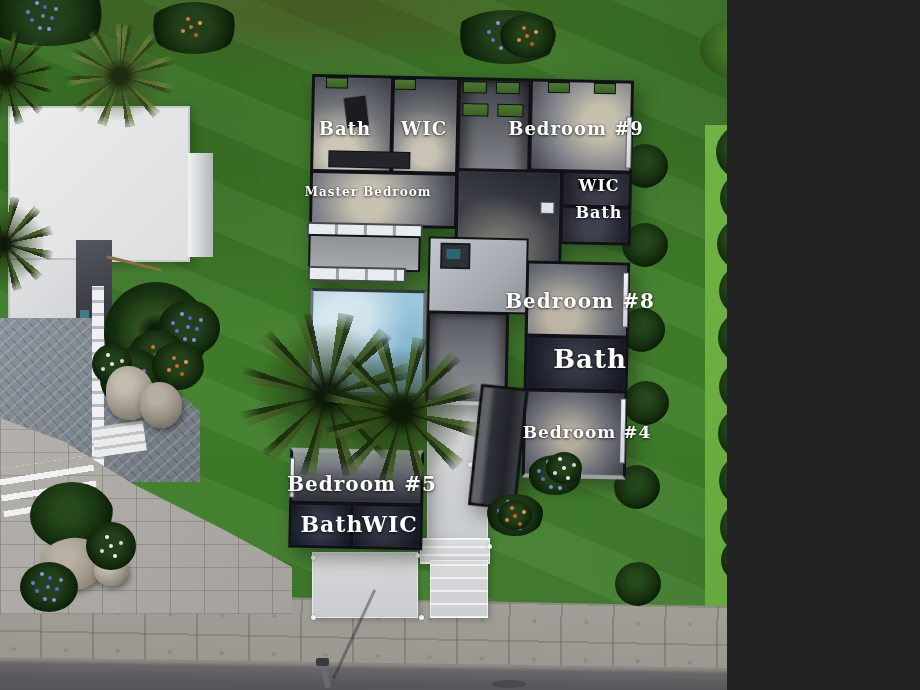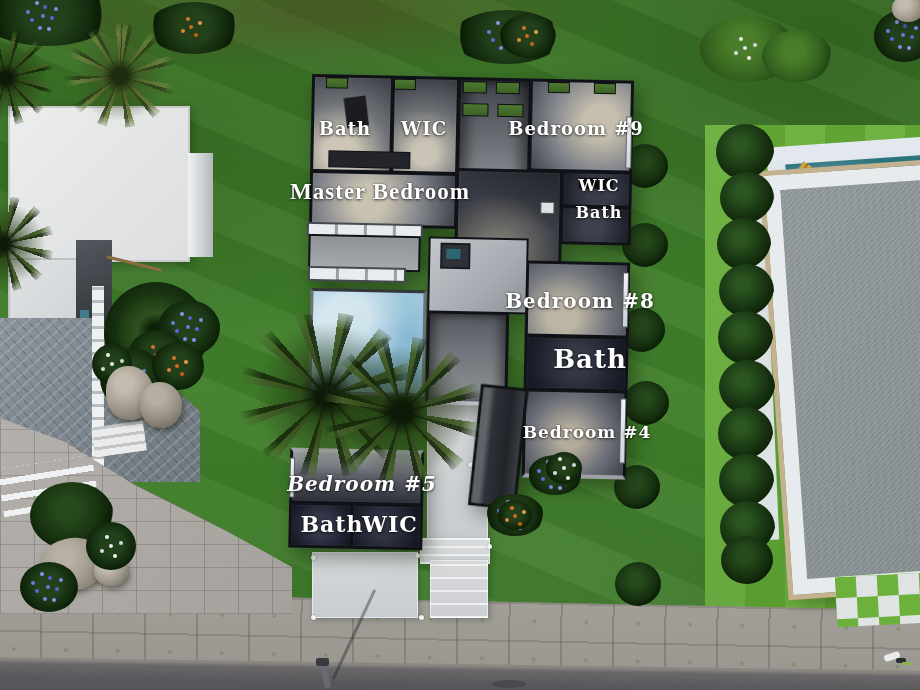--- a/index.html
+++ b/index.html
@@ -1,16 +1,16 @@
 <!DOCTYPE html>
 <html><head>
 <meta charset="utf-8">
 <style>
   html,body{margin:0;padding:0;background:#222;}
-  .scene{position:relative;width:920px;height:690px;overflow:hidden;
+  .scene{position:relative;width:727px;height:690px;overflow:hidden;
          font-family:"DejaVu Serif","Liberation Serif",serif;
          background:#737373;}
   .abs{position:absolute;}
   
   .grass-main{left:0;top:0;width:920px;height:690px;
     background:
       radial-gradient(ellipse 420px 90px at 330px 12px, rgba(86,62,34,.45), transparent 70%),
       radial-gradient(ellipse 140px 50px at 70px 20px, rgba(80,60,35,.30), transparent 70%),
       radial-gradient(ellipse 500px 260px at 130px 170px, rgba(0,0,0,.10), transparent 75%),
       radial-gradient(ellipse 420px 300px at 820px 60px, rgba(0,0,0,.14), transparent 75%),
@@ -316,22 +316,22 @@
   <div class="abs" style="left:332px;top:580px;width:3px;height:98px;background:rgba(32,34,38,.4);transform:rotate(25deg);transform-origin:bottom left;"></div>
   <div class="abs" style="left:322px;top:662px;width:6px;height:26px;background:#6a6a70;transform:rotate(-14deg);"></div>
   <div class="abs" style="left:316px;top:658px;width:13px;height:8px;background:#393940;border-radius:2px;"></div>
   <div class="abs" style="left:884px;top:653px;width:16px;height:7px;background:#e9eaec;border-radius:3px;transform:rotate(-18deg);"></div>
   <div class="abs" style="left:896px;top:658px;width:10px;height:5px;background:#2c2e33;border-radius:2px;"></div>
   <div class="abs" style="left:902px;top:662px;width:9px;height:3px;background:#86b93e;border-radius:1px;"></div>
 
   <div class="lbl" style="left:345px;top:128px;font-size:18px;">Bath</div>
   <div class="lbl" style="left:424px;top:128px;font-size:18px;">WIC</div>
   <div class="lbl" style="left:576px;top:128px;font-size:18px;">Bedroom #9</div>
-  <div class="lbl" style="left:380px;top:192px;font-size:23px;font-family:Liberation Serif, serif;">Master Bedroom</div>
+  <div class="lbl" style="left:368px;top:192px;font-size:12px;">Master Bedroom</div>
   <div class="lbl" style="left:599px;top:185px;font-size:16px;">WIC</div>
   <div class="lbl" style="left:599px;top:212px;font-size:16px;">Bath</div>
   <div class="lbl" style="left:580px;top:301px;font-size:20px;">Bedroom #8</div>
   <div class="lbl" style="left:590px;top:359px;font-size:26px;">Bath</div>
   <div class="lbl" style="left:587px;top:432px;font-size:17px;">Bedroom #4</div>
-  <div class="lbl" style="left:362px;top:484px;font-size:20px;font-style:italic;">Bedroom #5</div>
+  <div class="lbl" style="left:362px;top:484px;font-size:20px;">Bedroom #5</div>
   <div class="lbl" style="left:332px;top:524px;font-size:22px;">Bath</div>
   <div class="lbl" style="left:390px;top:524px;font-size:22px;">WIC</div>
 </div>
 
 </body></html>

